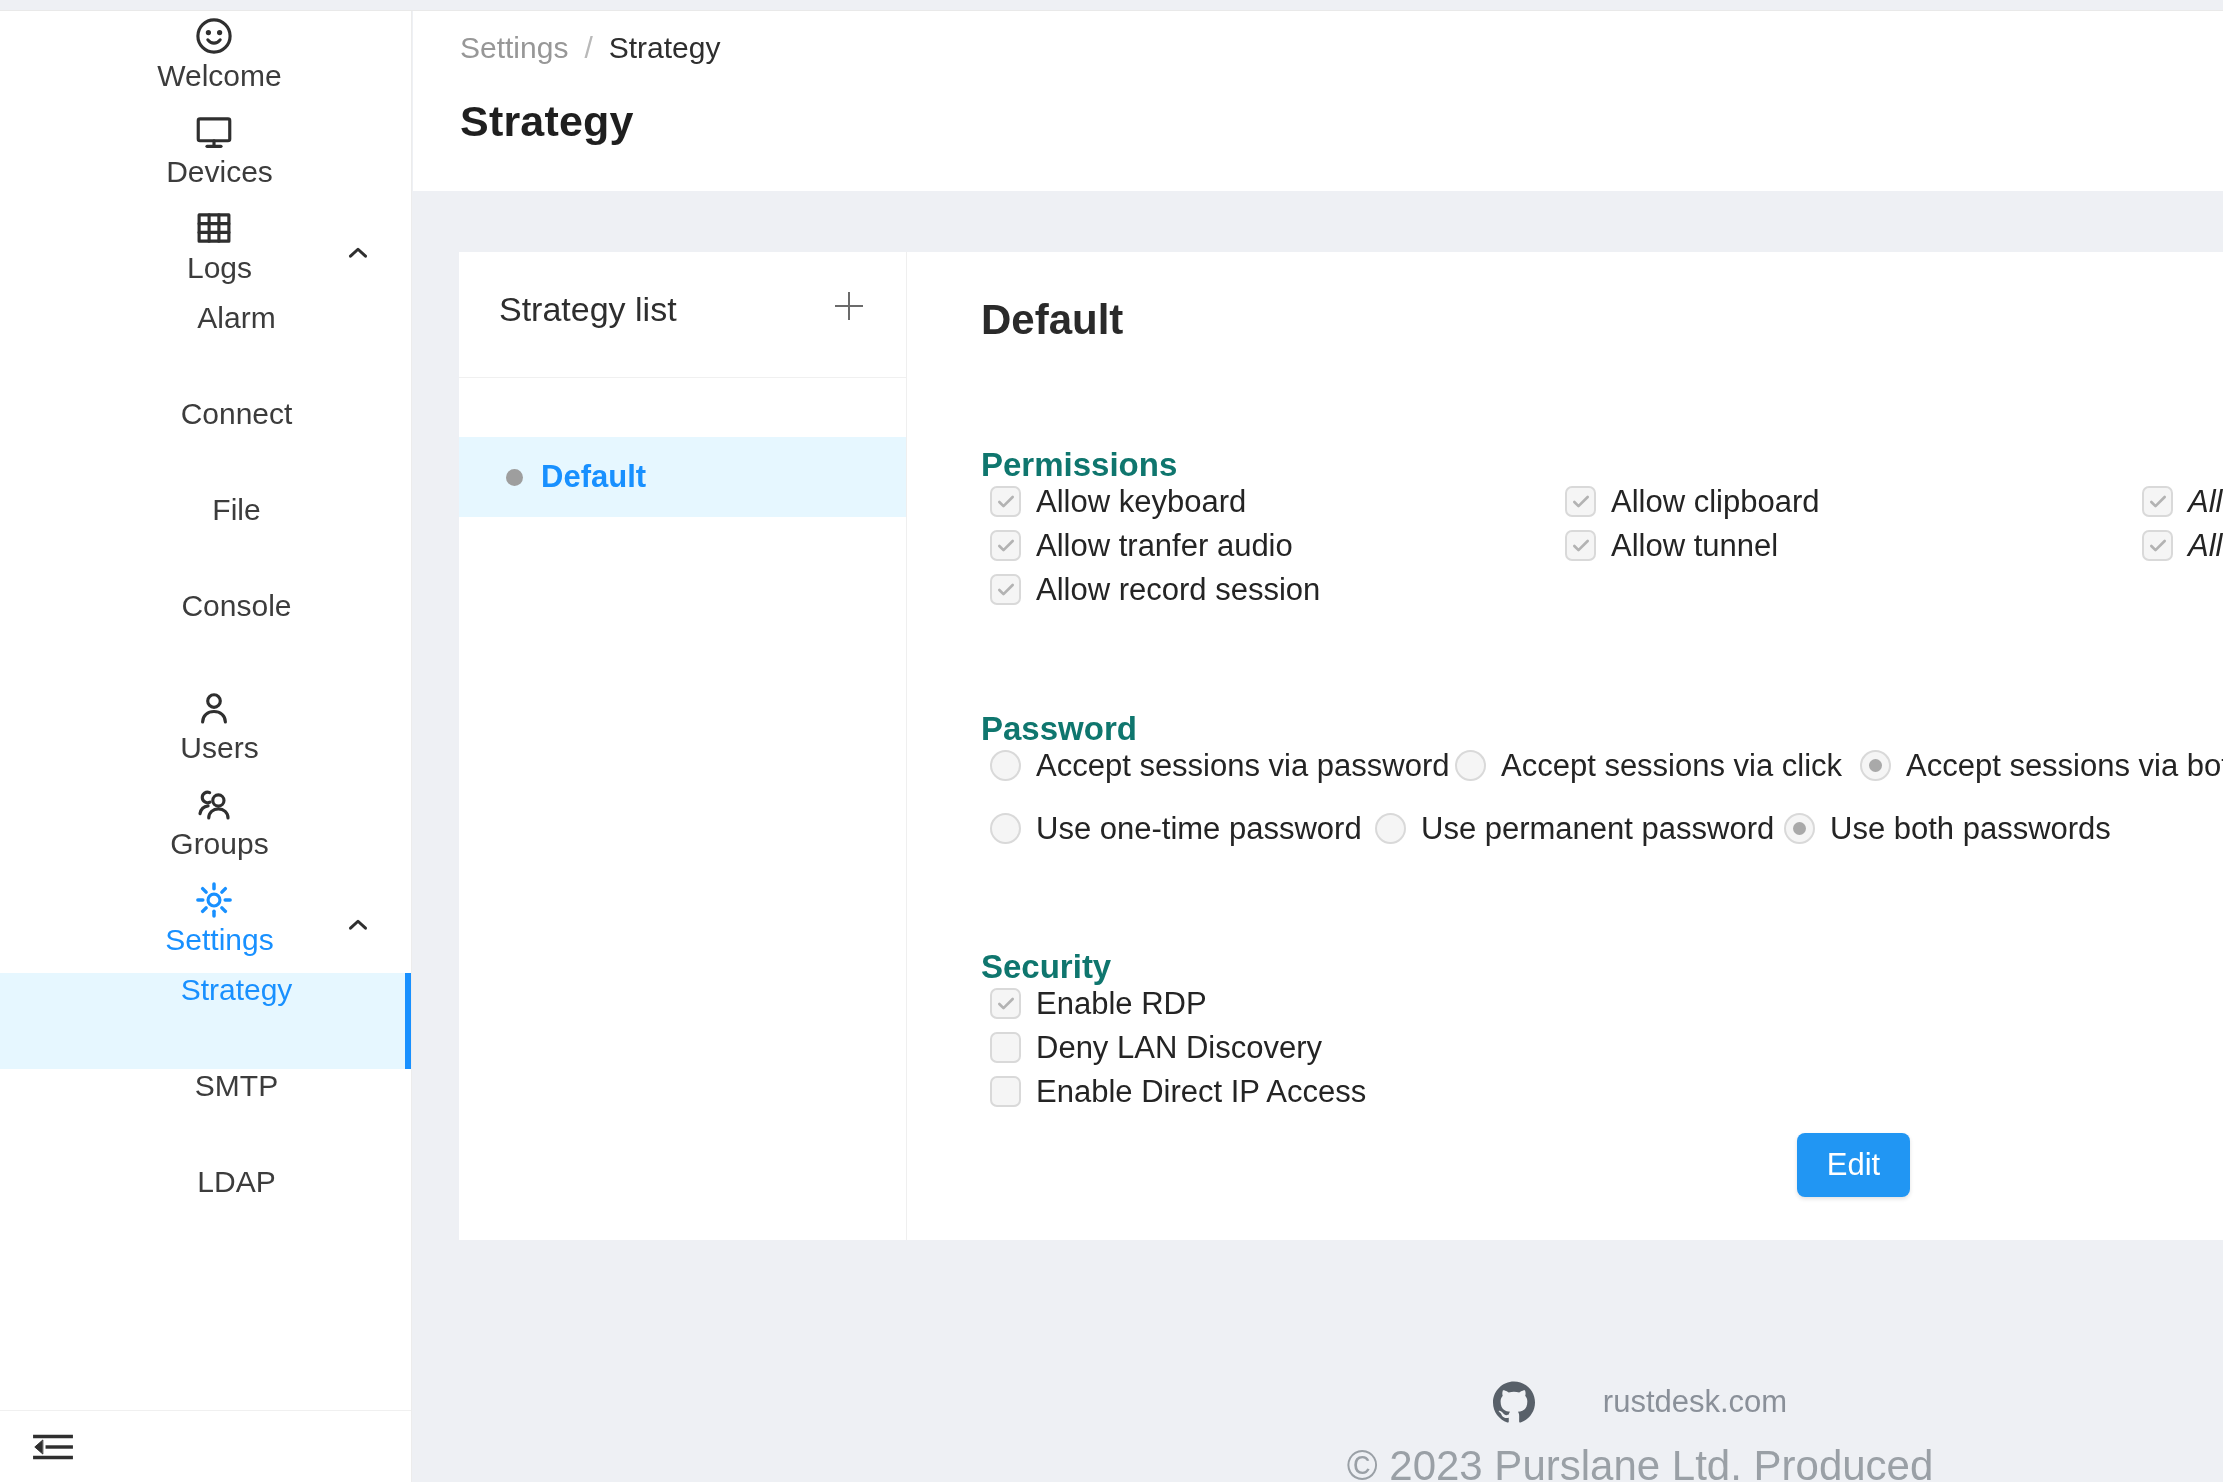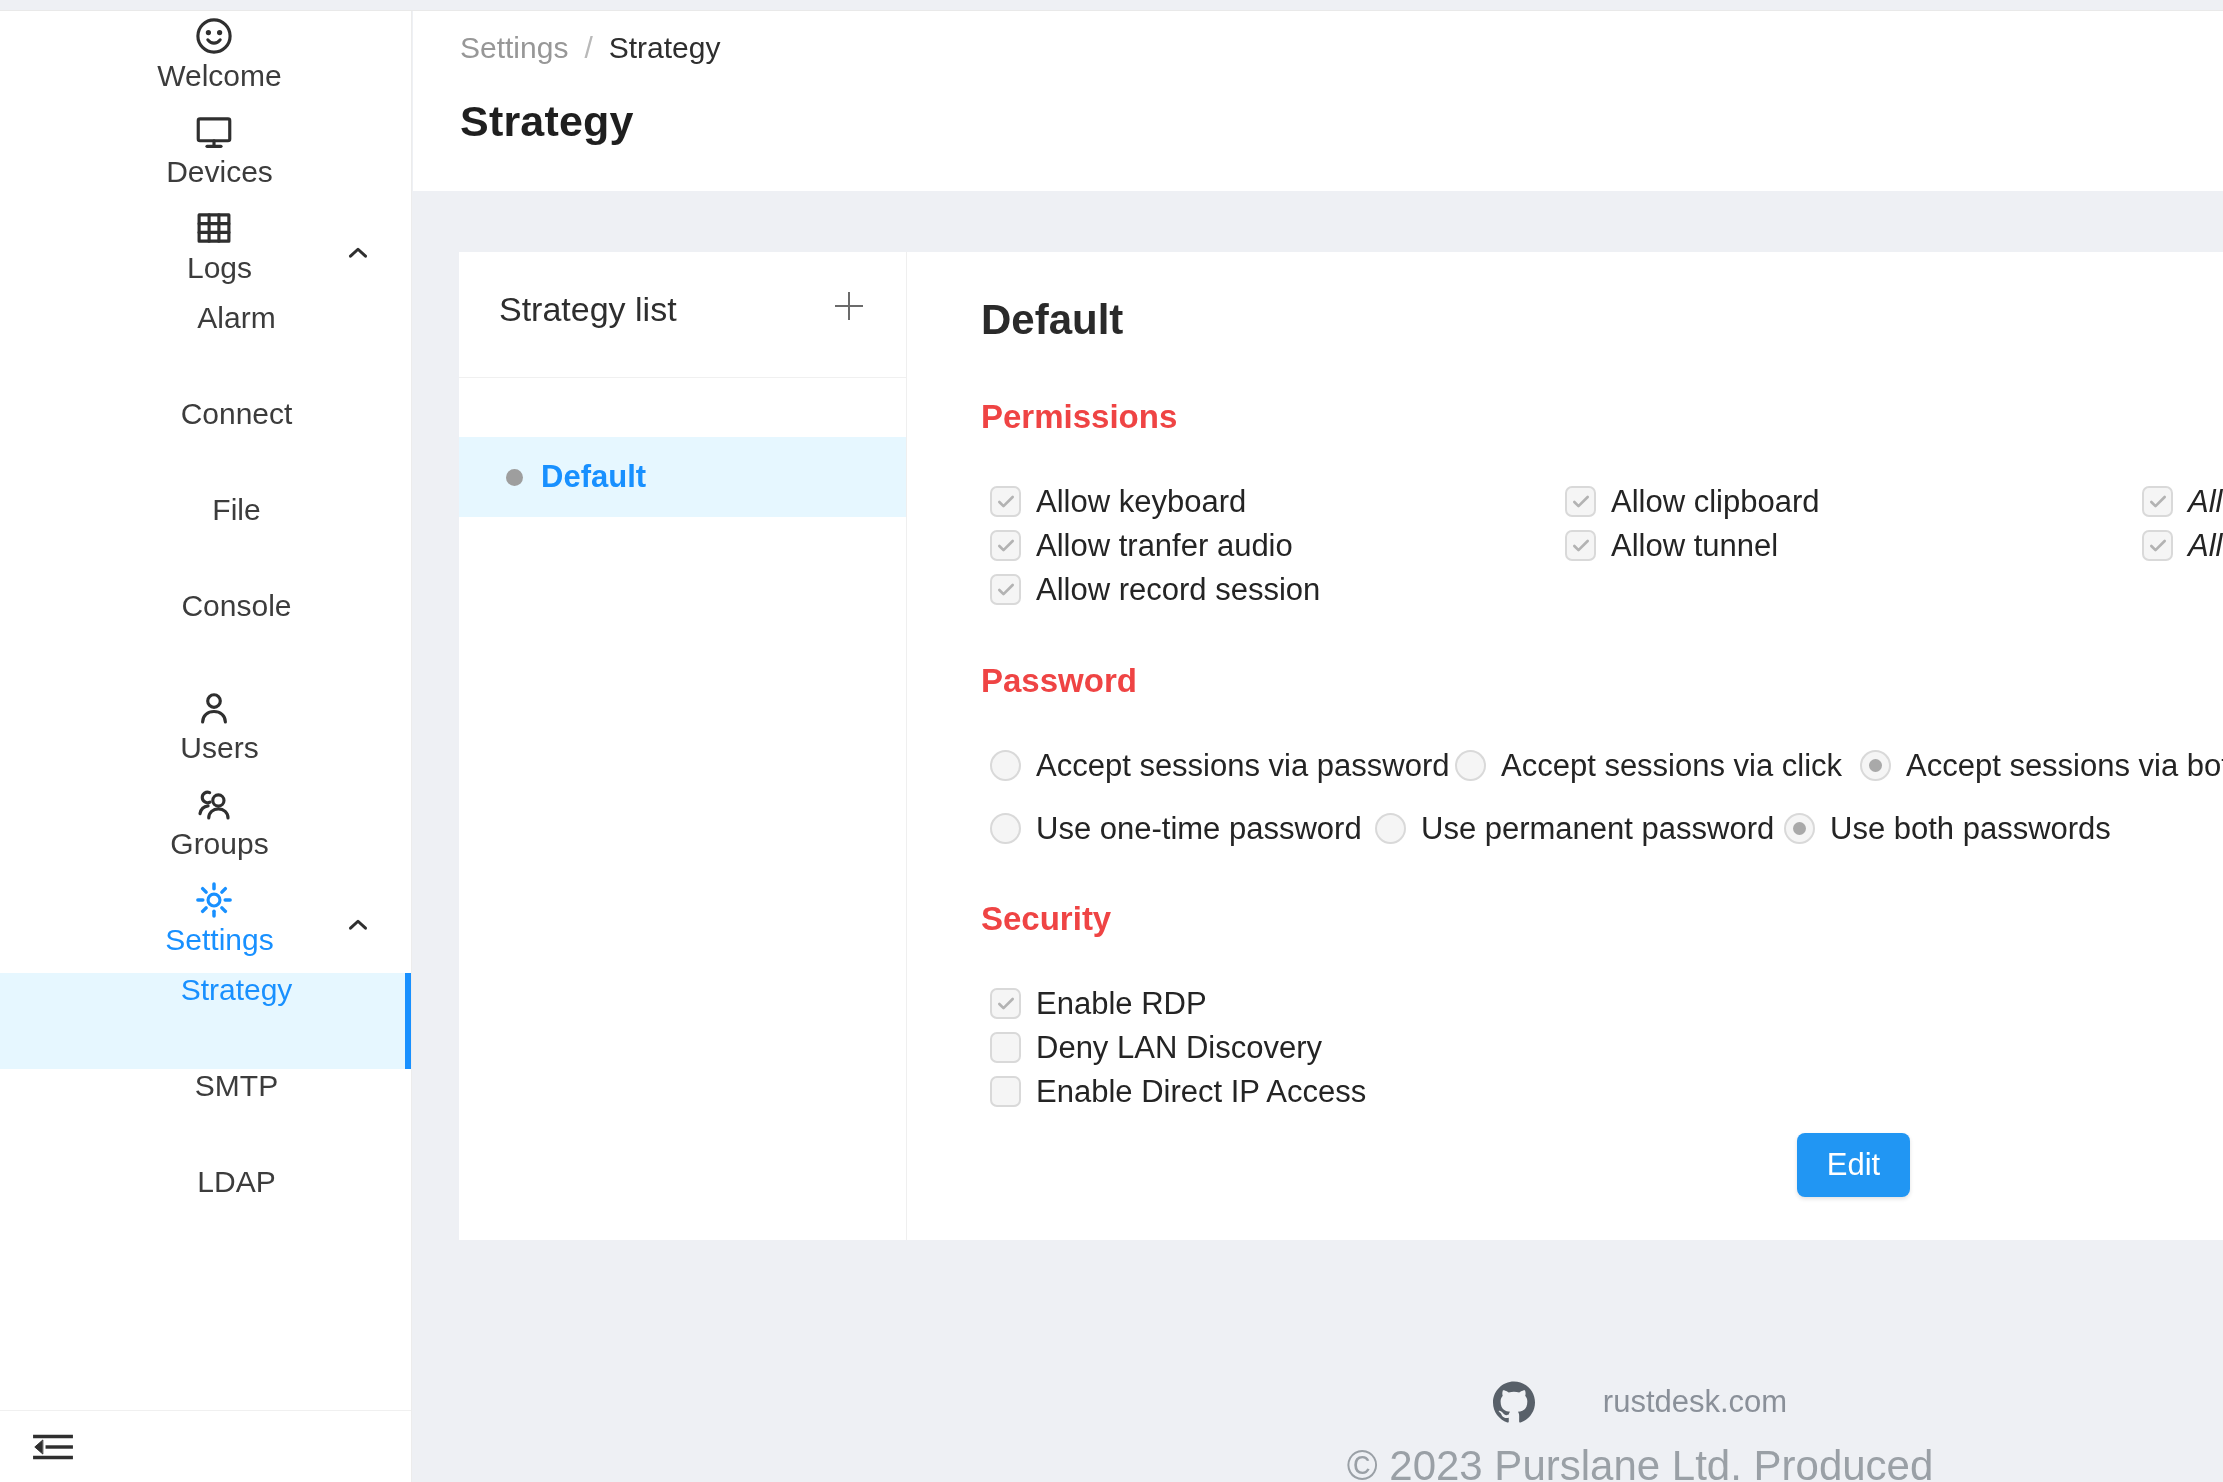--- a/index.html
+++ b/index.html
@@ -40,21 +40,21 @@
 
   .list-panel { position:absolute; left:0; top:0; width:448px; height:100%; border-right:1px solid #efefef; }
   .list-header { position:relative; height:126px; border-bottom:1px solid #f0f0f0; }
   .list-title { position:absolute; left:40px; top:38px; font-size:34px; color:#2e2e2e; }
   .add-btn { position:absolute; left:366px; top:30px; width:48px; height:48px; display:flex; align-items:center; justify-content:center; cursor:pointer; }
   .list-item { position:absolute; left:0; top:185px; width:100%; height:80px; background:#e6f7ff; display:flex; align-items:center; padding-left:47px; cursor:pointer; }
   .li-dot { width:17px; height:17px; border-radius:50%; background:#9e9e9e; margin-right:18px; flex:0 0 17px; }
   .li-label { font-size:31px; font-weight:700; color:#1890ff; }
 
   .d-title { position:absolute; left:522px; top:44px; font-size:42px; font-weight:600; color:#2a2a2a; }
-  .sec-head { position:absolute; font-size:33px; font-weight:600; color:#ef4444; }
+  .sec-head { position:absolute; font-size:33px; font-weight:600; color:#0f766e;margin-top:48px; }
 
   .v-col { position:absolute; display:flex; flex-direction:column; gap:13px; }
   .ctl-item { display:flex; align-items:center; height:31px; white-space:nowrap; }
   .ctl-item.abs { position:absolute; }
   .ctl-label { font-size:31px; color:#242424; margin-left:15px; }
 
   .chk { width:31px; height:31px; flex:0 0 31px; border:2px solid #d9d9d9; border-radius:7px; background:#f5f5f5; display:flex; align-items:center; justify-content:center; }
   .chk svg { stroke:#b3b3b3; fill:none; stroke-width:3.2; stroke-linecap:round; stroke-linejoin:round; }
 
   .radio { width:31px; height:31px; flex:0 0 31px; border:2px solid #d9d9d9; border-radius:50%; background:#f5f5f5; display:flex; align-items:center; justify-content:center; }

